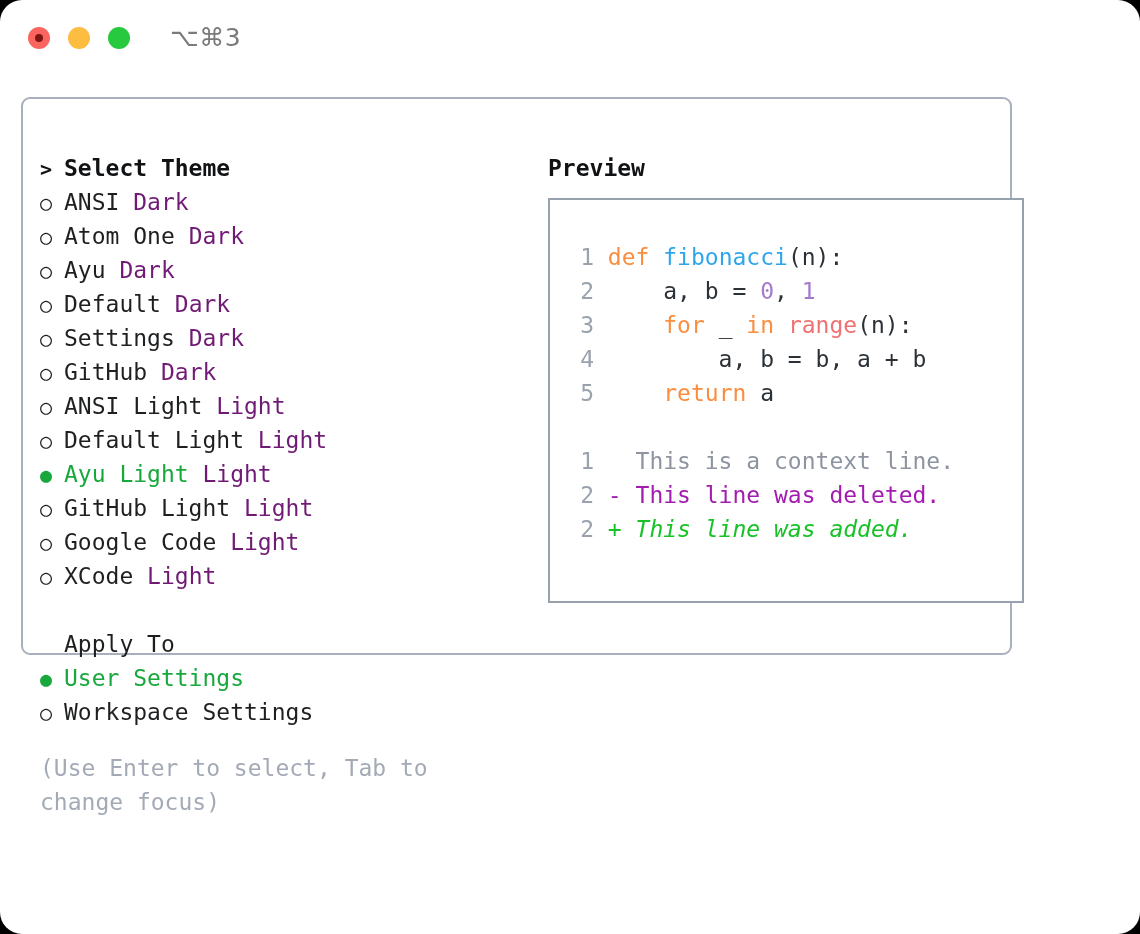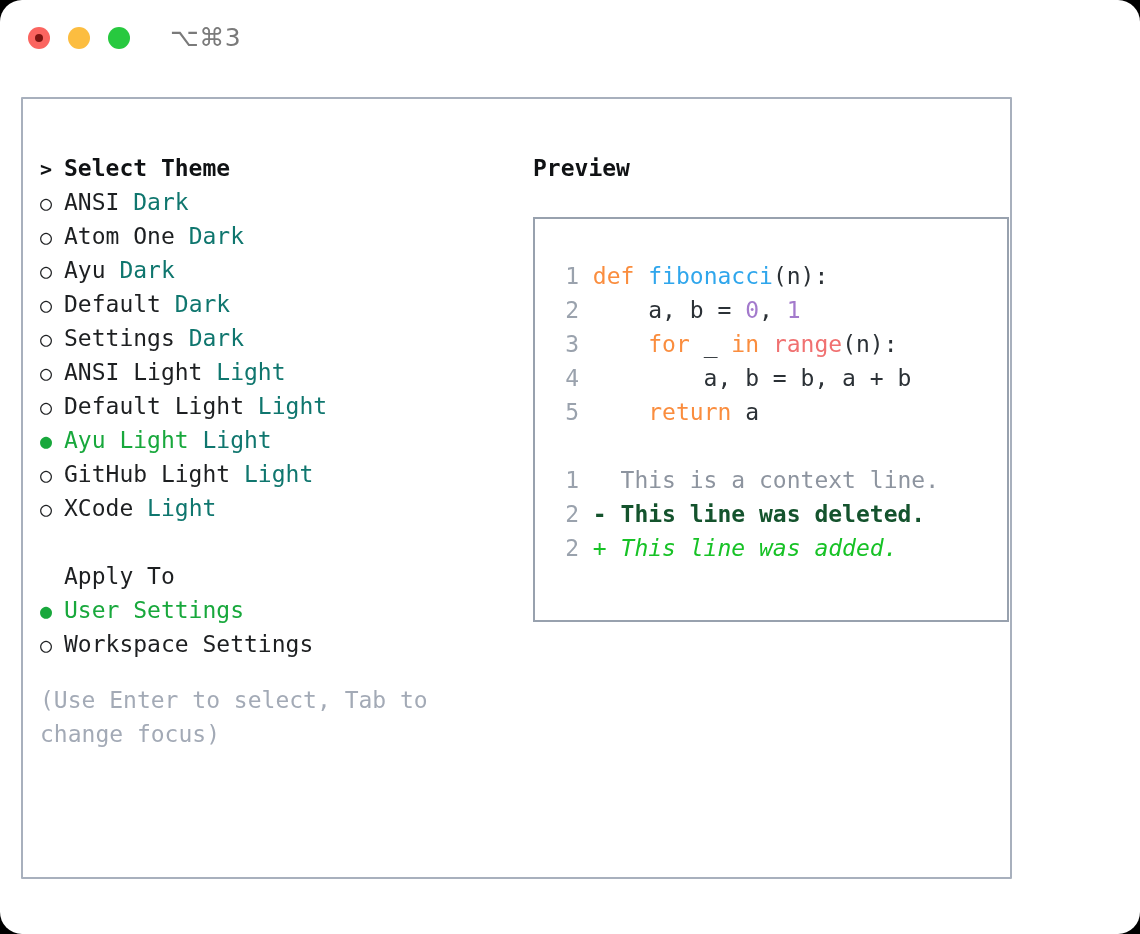--- a/index.html
+++ b/index.html
@@ -58,23 +58,23 @@
     letter-spacing: 0.5px;
     font-family: "DejaVu Sans", sans-serif;
   }
 
   
   .panel {
     position: absolute;
     left: 21px;
     top: 97px;
     width: 991px;
-    height: 782px;
+    height: 558px;
     border: 2px solid #a8b0bd;
-    border-radius: 1px;
+    border-radius: 9px;
     box-sizing: border-box;
     background: #ffffff;
   }
 
   
   .left-col {
     position: absolute;
     left: 17px;
     top: 52px;
     width: 440px;
@@ -87,21 +87,21 @@
     white-space: nowrap;
     color: #1d1f21;
   }
   .row .marker {
     display: inline-block;
     width: 24px;
     font-size: 20px;
   }
   .row .marker.empty { color: transparent; }
   .row .label { }
-  .row .suffix { color: #0f766e; }
+  .row .suffix { color: #701a75; }
 
   .row.header {
     font-weight: bold;
     color: #101214;
   }
   .row.selected .marker,
   .row.selected .label { color: #18a83c; }
 
   .section-gap { height: 34px; }
 
@@ -109,33 +109,33 @@
     margin-top: 22px;
     font-size: 23px;
     line-height: 34px;
     color: #a3aab6;
     width: 405px;
   }
 
   
   .right-col {
     position: absolute;
-    left: 478px;
+    left: 493px;
     top: 52px;
     width: 500px;
     padding-left: 32px;
   }
   .preview-title {
     font-size: 23px;
     font-weight: bold;
     color: #101214;
     line-height: 34px;
   }
   .preview-box {
-    margin-top: 32px;
+    margin-top: 13px;
     width: 476px;
     height: 405px;
     border: 2px solid #98a1ae;
     box-sizing: border-box;
     background: #ffffff;
     position: relative;
   }
   .code {
     position: absolute;
     left: 16px;
@@ -150,21 +150,21 @@
     text-align: right;
     color: #9aa2ad;
   }
   .tok-kw   { color: #fa8d3e; }
   .tok-fn   { color: #2fa6ec; }
   .tok-num  { color: #a37acc; }
   .tok-call { color: #f07171; }
   .tok-txt  { color: #2b3136; }
   .blank-line { height: 34px; }
   .diff-ctx { color: #8d949f; }
-  .diff-del { color: #14532d; font-weight: bold; }
+  .diff-del { color: #a21caf; }
   .diff-add { color: #17c226; font-style: italic; }
 </style>
 </head>
 <body>
 
 <div class="window">
 
   <div class="titlebar">
     <div class="dot dot-red"></div>
     <div class="dot dot-yellow"></div>
@@ -179,24 +179,26 @@
       <div class="row header">
         <span class="marker">&gt;</span><span class="label">Select Theme</span>
       </div>
 
       <div id="theme-rows">
           <div class="row"><span class="marker">○</span><span class="label">ANSI</span><span class="suffix"> Dark</span></div>
           <div class="row"><span class="marker">○</span><span class="label">Atom One</span><span class="suffix"> Dark</span></div>
           <div class="row"><span class="marker">○</span><span class="label">Ayu</span><span class="suffix"> Dark</span></div>
           <div class="row"><span class="marker">○</span><span class="label">Default</span><span class="suffix"> Dark</span></div>
           <div class="row"><span class="marker">○</span><span class="label">Settings</span><span class="suffix"> Dark</span></div>
+          <div class="row"><span class="marker">○</span><span class="label">GitHub</span><span class="suffix"> Dark</span></div>
           <div class="row"><span class="marker">○</span><span class="label">ANSI Light</span><span class="suffix"> Light</span></div>
           <div class="row"><span class="marker">○</span><span class="label">Default Light</span><span class="suffix"> Light</span></div>
           <div class="row selected"><span class="marker">●</span><span class="label">Ayu Light</span><span class="suffix"> Light</span></div>
           <div class="row"><span class="marker">○</span><span class="label">GitHub Light</span><span class="suffix"> Light</span></div>
+          <div class="row"><span class="marker">○</span><span class="label">Google Code</span><span class="suffix"> Light</span></div>
           <div class="row"><span class="marker">○</span><span class="label">XCode</span><span class="suffix"> Light</span></div>
         </div>
 
       <div class="section-gap"></div>
 
       <div class="row">
         <span class="marker empty">○</span><span class="label">Apply To</span>
       </div>
 
       <div id="apply-rows">

